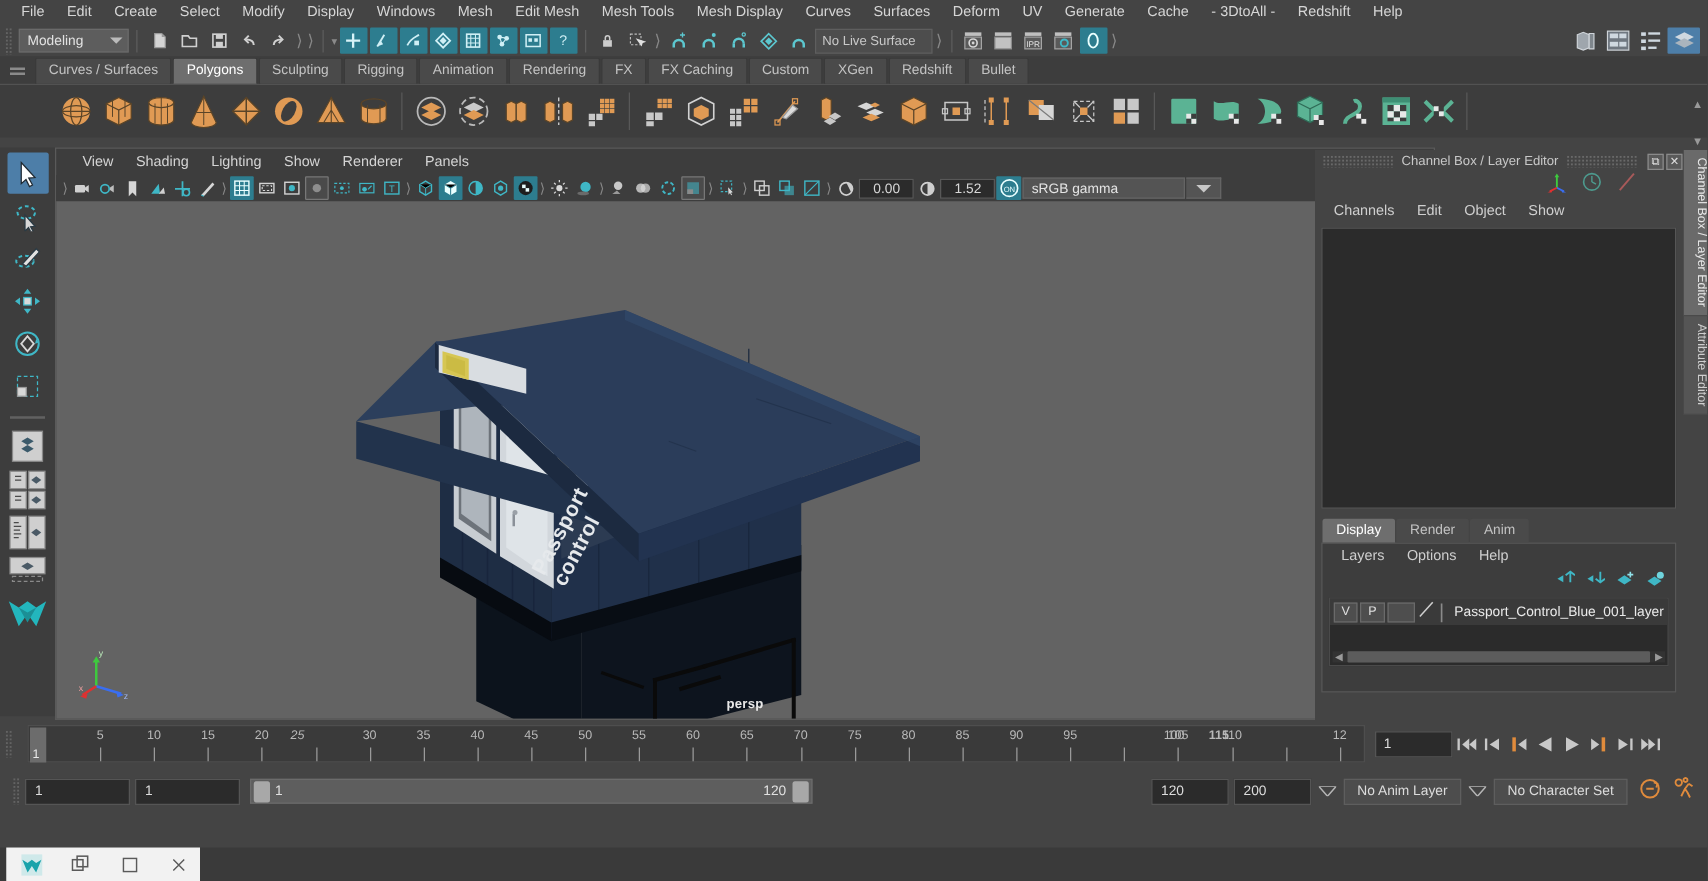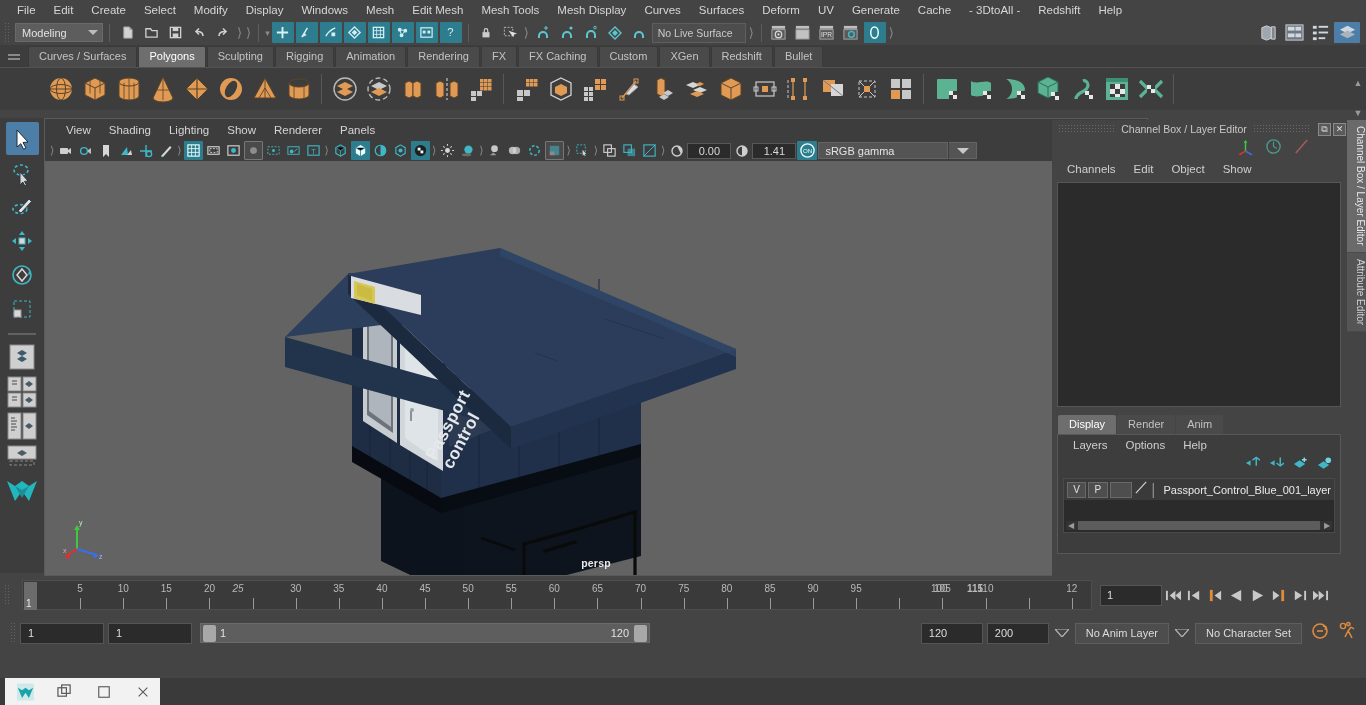--- a/index.html
+++ b/index.html
@@ -1108,21 +1108,21 @@
       <div class="numfield">
         <span>0.00</span>
       </div>
       <div class="vbtn">
         <svg width="16" height="16" viewBox="0 0 16 16">
             <circle cx="8" cy="8" r="5" fill="none" stroke="#cfcfcf" stroke-width="1.4"></circle>
             <path d="M8 3v10a5 5 0 000-10z" fill="#cfcfcf"></path>
           </svg>
       </div>
       <div class="numfield">
-        <span>1.41</span>
+        <span>1.52</span>
       </div>
       <div class="vbtn on" style="width:20px">
         <svg width="17" height="17" viewBox="0 0 18 18">
             <circle cx="9" cy="9" r="7" fill="none" stroke="#eaffff" stroke-width="1.4"></circle>
             <text x="9" y="12" font-size="6.5" fill="#eaffff" text-anchor="middle" font-family="sans-serif">ON</text>
           </svg>
       </div>
       <div class="gammabox">
         <span>sRGB gamma</span>
       </div>

